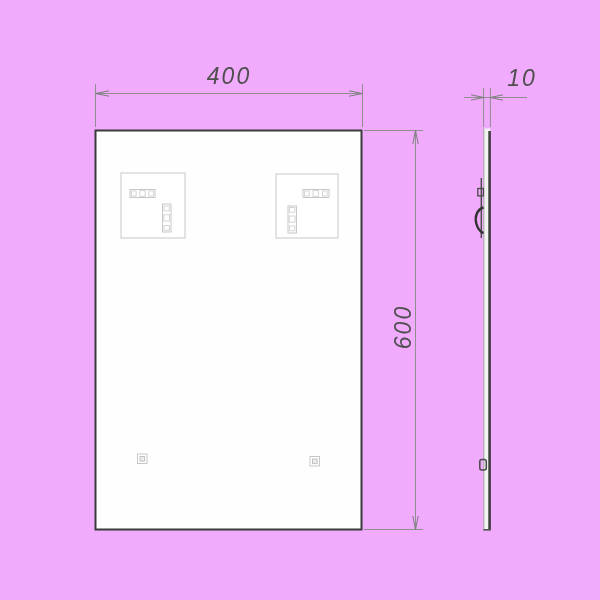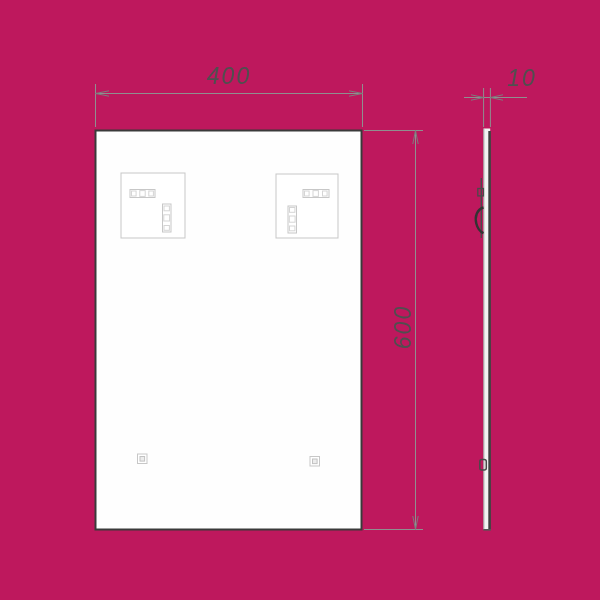--- a/index.html
+++ b/index.html
@@ -8,21 +8,21 @@
     background: #ffffff;
     width: 600px;
     height: 600px;
     overflow: hidden;
     font-family: "Liberation Sans", sans-serif;
   }
   .canvas-wrap {
     position: relative;
     width: 600px;
     height: 600px;
-    background: #be185d;
+    background: #f0abfc;
   }
   svg { display: block; }
   .outline       { stroke: #3a3a3a; fill: #fefefe; }
   .thinline      { stroke: #8f8f8f; stroke-width: 1; fill: none; }
   .arrow         { stroke: #7d7d7d; stroke-width: 1; fill: none; }
   .hidden-detail { stroke: #c7c7c7; stroke-width: 1; fill: #ffffff; }
   .hidden-detail-lt { stroke: #d5d5d5; stroke-width: 1; fill: #ffffff; }
   .hw-fill       { stroke: #c2c2c2; stroke-width: 1; fill: #ececec; }
   .dark-detail   { stroke: #4a4a4a; fill: none; }
   .dim-label {

